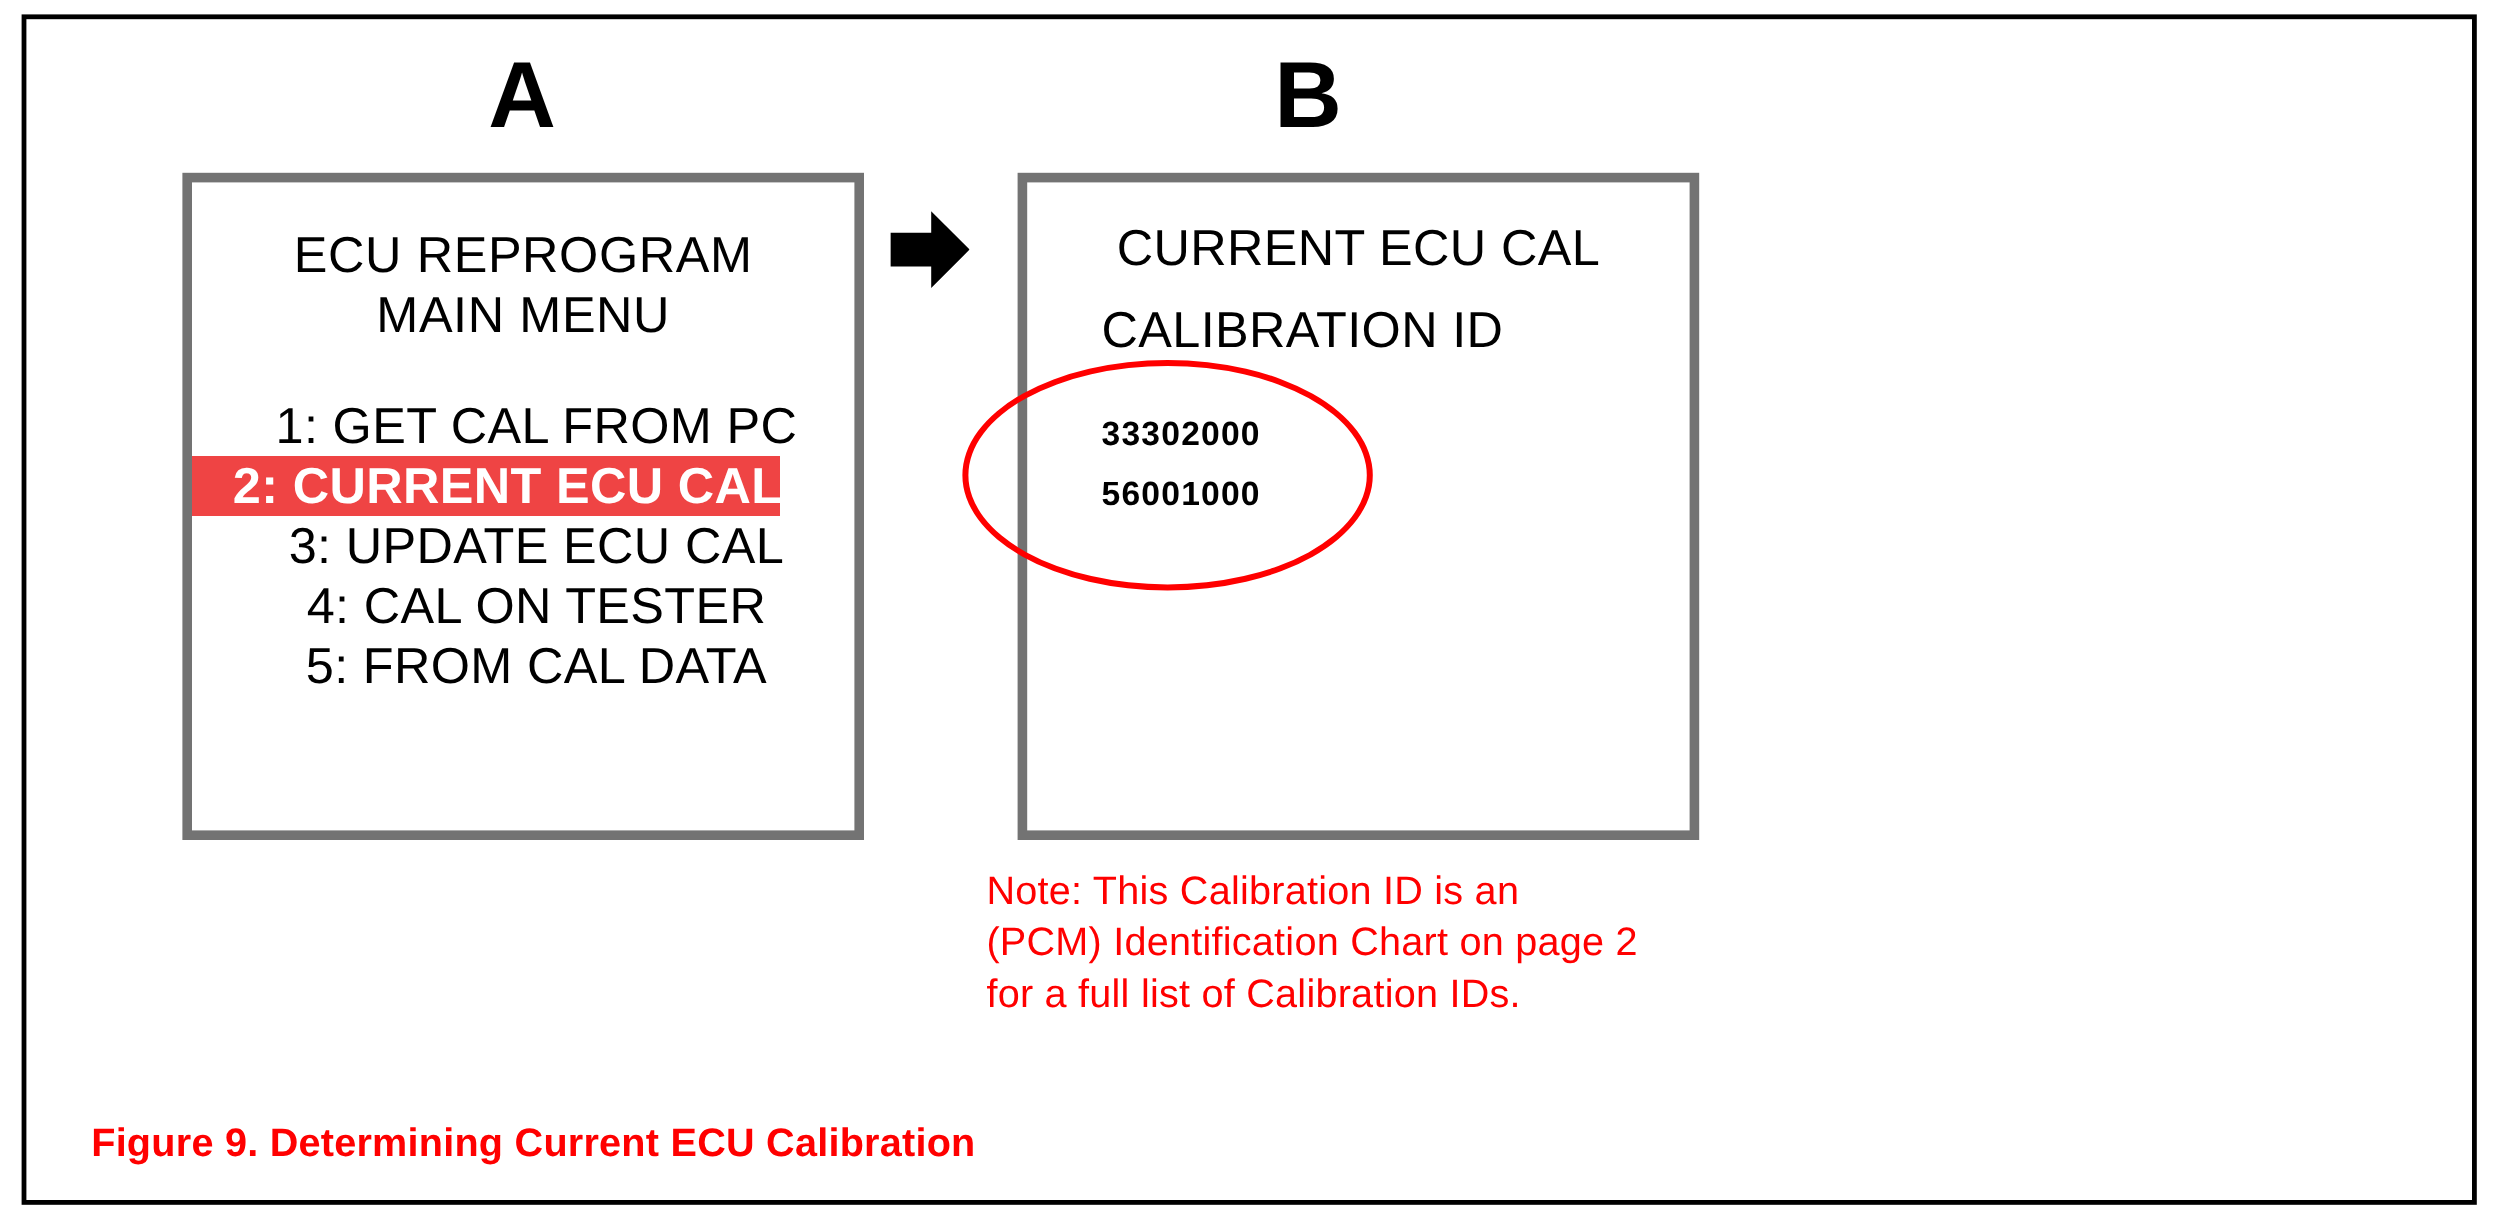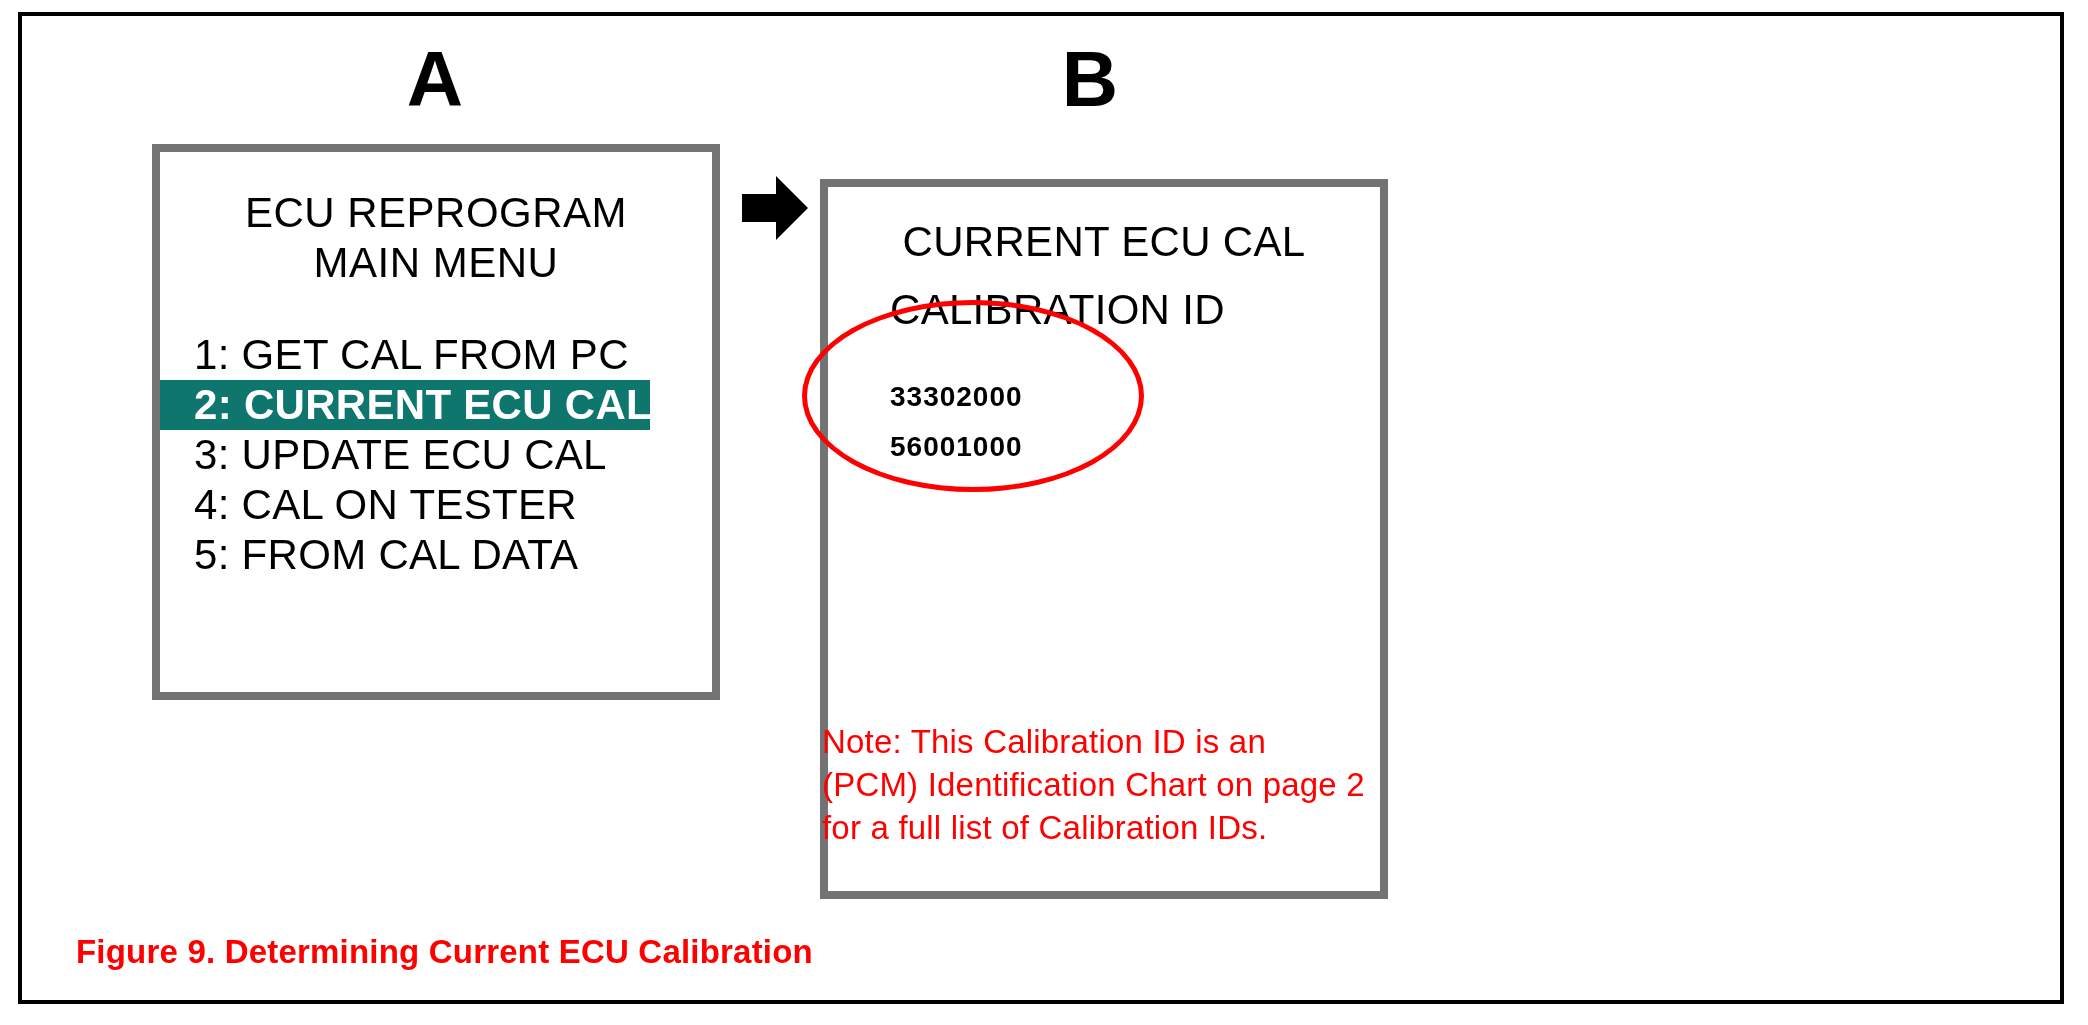--- a/index.html
+++ b/index.html
@@ -51,25 +51,24 @@
     box-sizing: border-box;
     background: #ffffff;
   }
   .screen-a {
     left: 152px;
     top: 144px;
     width: 568px;
     height: 556px;
   }
   .screen-b {
-    left: 820px;
+    left: 848px;
     top: 144px;
     width: 568px;
-    height: 720px;
-    margin-top: 35px;
+    height: 556px;
   }
 
   
   .screen-a-header {
     position: absolute;
     left: 0;
     top: 36px;
     width: 100%;
     text-align: center;
     font-family: "Liberation Sans", sans-serif;
@@ -88,23 +87,24 @@
     width: 100%;
   }
   .menu-item {
     font-family: "Liberation Sans", sans-serif;
     font-size: 42px;
     line-height: 46px;
     color: #000000;
     padding: 2px 12px 2px 34px;
     white-space: nowrap;
     letter-spacing: 0.3px;
+    text-align: center;
   }
   .menu-item.selected {
-    background: #0f766e;
+    background: #ef4444;
     color: #ffffff;
     font-weight: bold;
     margin-right: 62px;
   }
 
   
   .arrow-icon {
     position: absolute;
     left: 742px;
     top: 172px;

